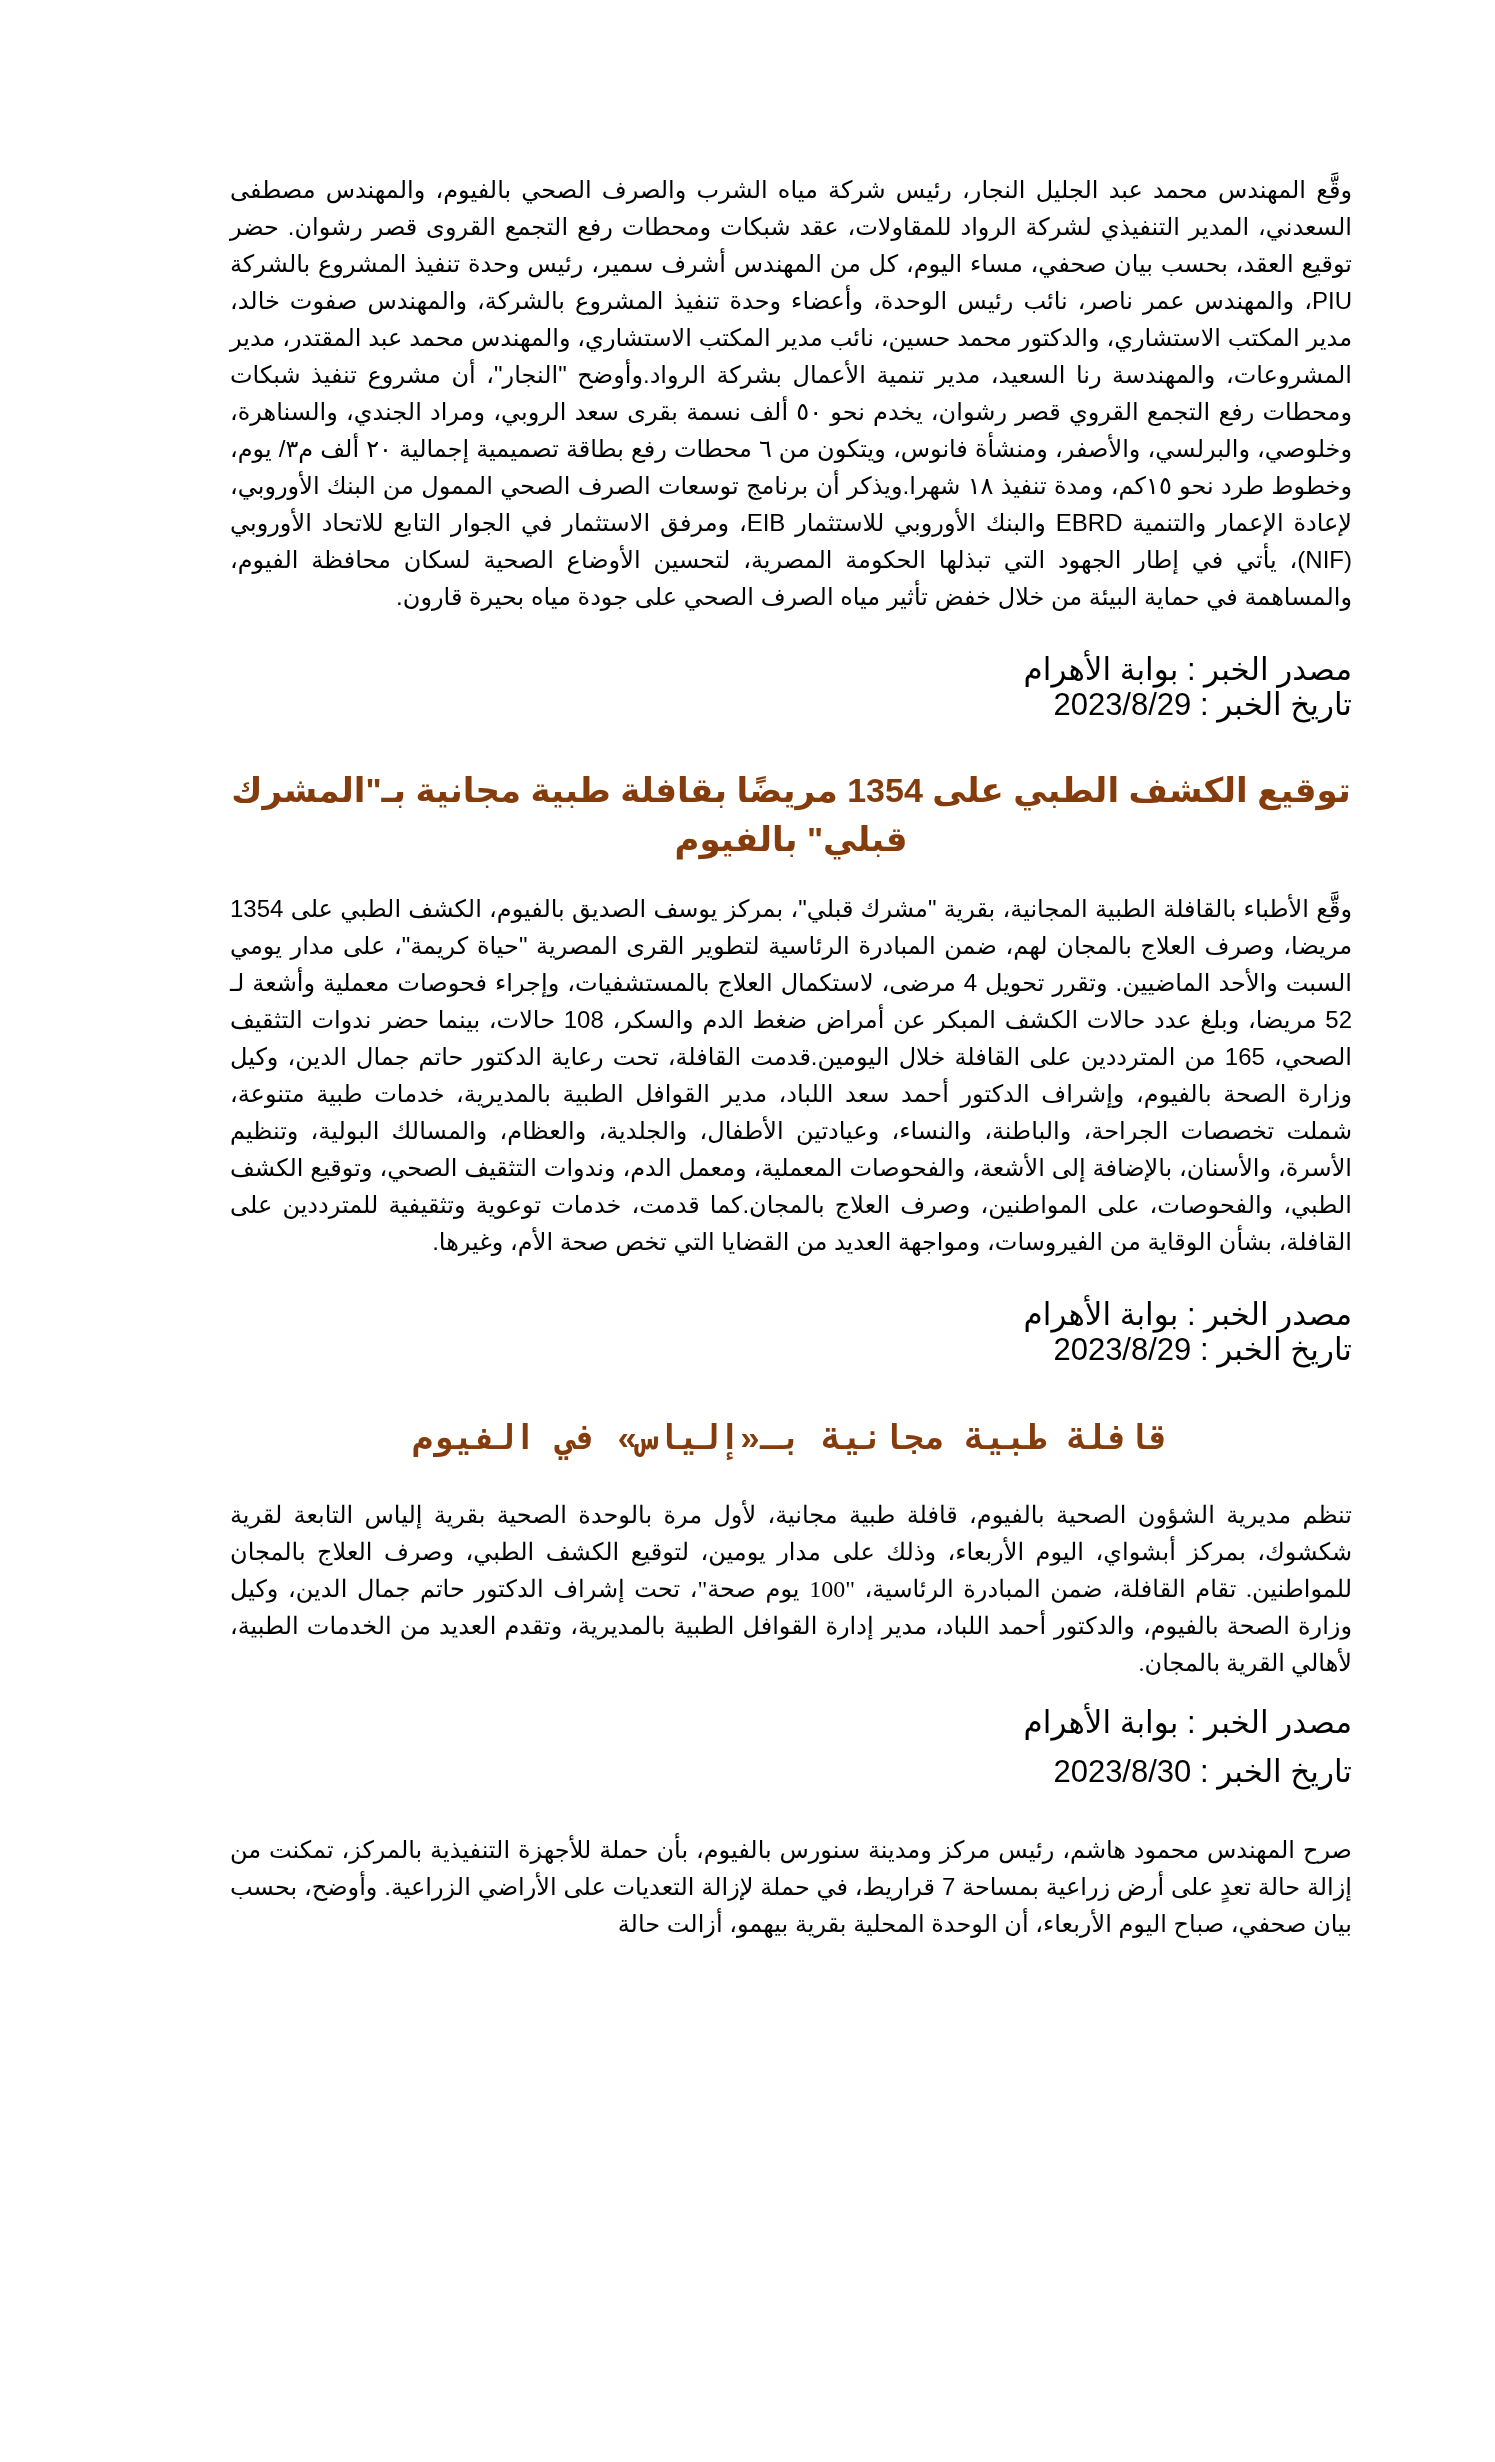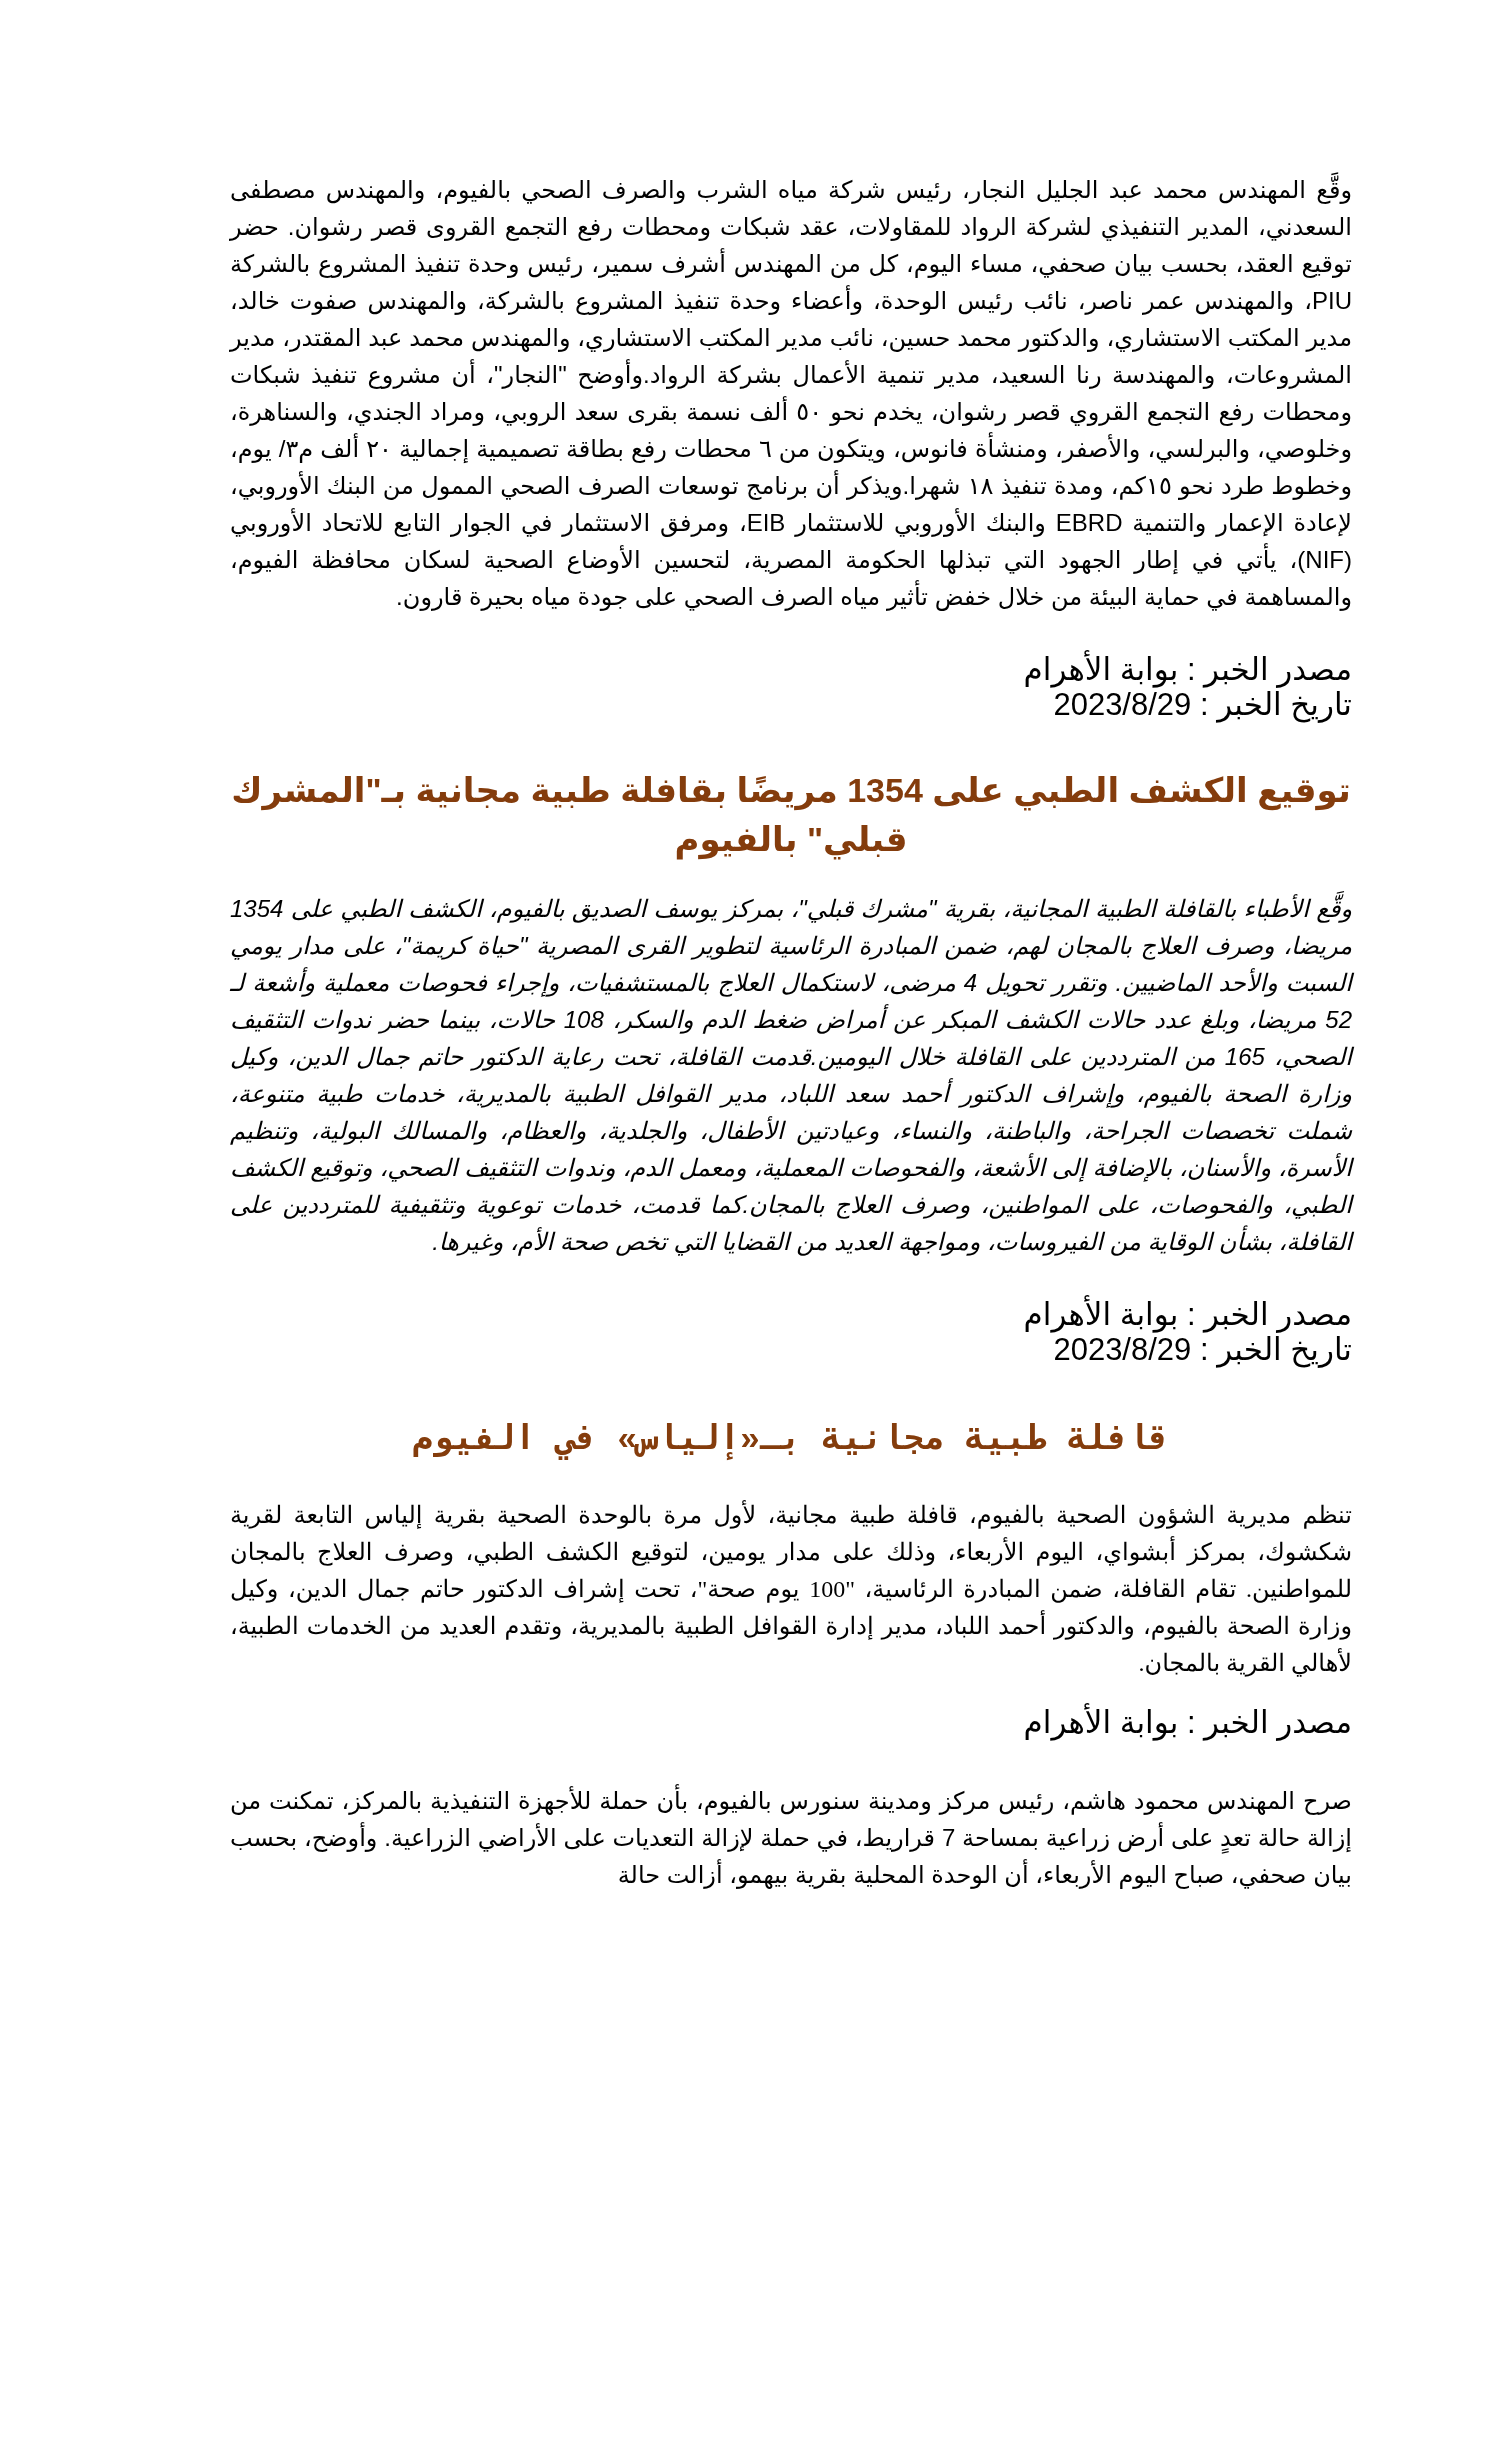--- a/index.html
+++ b/index.html
@@ -13,21 +13,21 @@
     font-size: 24px; line-height: 37px; text-align: justify;
     text-align-last: right; margin: 0;
   }
   .meta { font-size: 31px; line-height: 35px; margin: 0; }
   .heading {
     color: #843c0c; font-weight: bold; font-size: 34px; line-height: 49px;
     text-align: center; margin: 0;
   }
   .a1-meta { margin-top: 37px; }
   .h2 { margin-top: 44px; }
-  .a2-body { margin-top: 26px; font-style: italic; }
+  .a2-body { margin-top: 26px; }
   .a2-meta { margin-top: 37px; }
   .h3 { margin-top: 49px; font-family: Liberation Mono, monospace; }
   .a3-body { margin-top: 32px; font-family: Liberation Serif, serif; }
   .a3-meta1 { margin-top: 23px; }
   .a3-meta2 { margin-top: 14px; }
   .h4 { margin-top: 23px; }
   .a4-body { margin-top: 42px; }
 </style>
 </head>
 <body>
@@ -44,20 +44,21 @@
     <h2 class="heading h2">توقيع الكشف الطبي على 1354 مريضًا بقافلة طبية مجانية بـ"المشرك قبلي" بالفيوم</h2>
     <p class="para a2-body">وقَّع الأطباء بالقافلة الطبية المجانية، بقرية "مشرك قبلي"، بمركز يوسف الصديق بالفيوم، الكشف الطبي على 1354 مريضا، وصرف العلاج بالمجان لهم، ضمن المبادرة الرئاسية لتطوير القرى المصرية "حياة كريمة"، على مدار يومي السبت والأحد الماضيين. وتقرر تحويل 4 مرضى، لاستكمال العلاج بالمستشفيات، وإجراء فحوصات معملية وأشعة لـ 52 مريضا، وبلغ عدد حالات الكشف المبكر عن أمراض ضغط الدم والسكر، 108 حالات، بينما حضر ندوات التثقيف الصحي، 165 من المترددين على القافلة خلال اليومين.قدمت القافلة، تحت رعاية الدكتور حاتم جمال الدين، وكيل وزارة الصحة بالفيوم، وإشراف الدكتور أحمد سعد اللباد، مدير القوافل الطبية بالمديرية، خدمات طبية متنوعة، شملت تخصصات الجراحة، والباطنة، والنساء، وعيادتين الأطفال، والجلدية، والعظام، والمسالك البولية، وتنظيم الأسرة، والأسنان، بالإضافة إلى الأشعة، والفحوصات المعملية، ومعمل الدم، وندوات التثقيف الصحي، وتوقيع الكشف الطبي، والفحوصات، على المواطنين، وصرف العلاج بالمجان.كما قدمت، خدمات توعوية وتثقيفية للمترددين على القافلة، بشأن الوقاية من الفيروسات، ومواجهة العديد من القضايا التي تخص صحة الأم، وغيرها.</p>
     <p class="meta a2-meta">مصدر الخبر : بوابة الأهرام</p>
     <p class="meta">تاريخ الخبر : 2023/8/29</p>
   </section>
 
   <section>
     <h2 class="heading h3">قافلة طبية مجانية بـ«إلياس» في الفيوم</h2>
     <p class="para a3-body">تنظم مديرية الشؤون الصحية بالفيوم، قافلة طبية مجانية، لأول مرة بالوحدة الصحية بقرية إلياس التابعة لقرية شكشوك، بمركز أبشواي، اليوم الأربعاء، وذلك على مدار يومين، لتوقيع الكشف الطبي، وصرف العلاج بالمجان للمواطنين. تقام القافلة، ضمن المبادرة الرئاسية، "100 يوم صحة"، تحت إشراف الدكتور حاتم جمال الدين، وكيل وزارة الصحة بالفيوم، والدكتور أحمد اللباد، مدير إدارة القوافل الطبية بالمديرية، وتقدم العديد من الخدمات الطبية، لأهالي القرية بالمجان.</p>
     <p class="meta a3-meta1">مصدر الخبر : بوابة الأهرام</p>
+    <p class="meta a3-meta2">تاريخ الخبر : 2023/8/30</p>
   </section>
 
   <section>
     <p class="para a4-body">صرح المهندس محمود هاشم، رئيس مركز ومدينة سنورس بالفيوم، بأن حملة للأجهزة التنفيذية بالمركز، تمكنت من إزالة حالة تعدٍ على أرض زراعية بمساحة 7 قراريط، في حملة لإزالة التعديات على الأراضي الزراعية. وأوضح، بحسب بيان صحفي، صباح اليوم الأربعاء، أن الوحدة المحلية بقرية بيهمو، أزالت حالة</p>
   </section>
 
 </div>
 
 
 </body></html>

